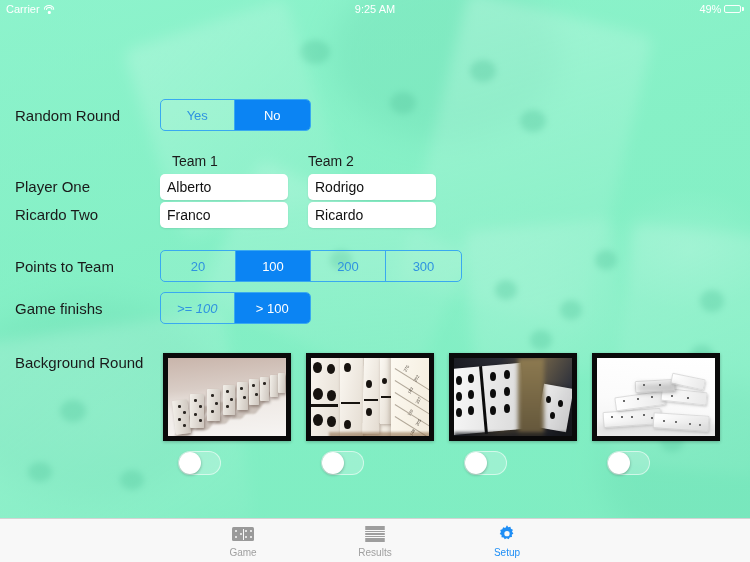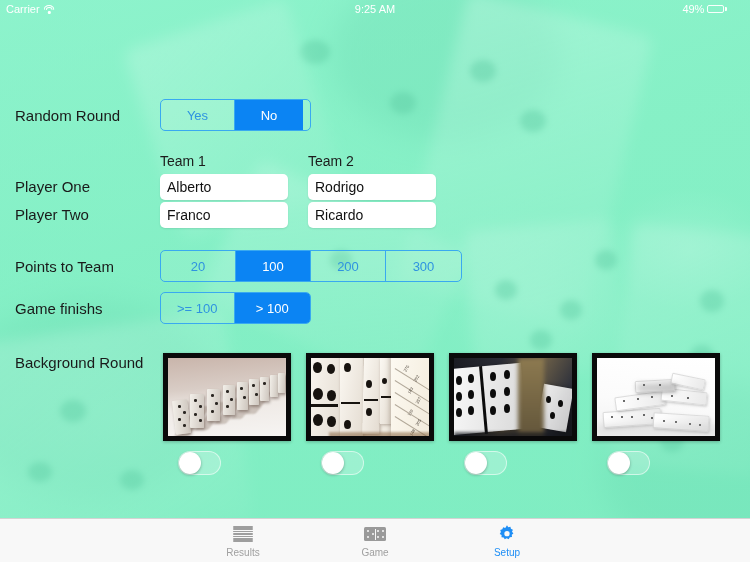--- a/index.html
+++ b/index.html
@@ -44,21 +44,21 @@
 
   
   #statusbar {
     position:absolute; left:0; top:0; width:750px; height:18px;
     display:flex; align-items:center;
     font-size:11px; color:#ffffff;
     z-index:40;
   }
   #statusbar .left { display:flex; align-items:center; gap:4px; padding-left:6px; }
   #statusbar .center { position:absolute; left:0; right:0; text-align:center; }
-  #statusbar .right { margin-left:auto; display:flex; align-items:center; gap:3px; padding-right:23px; }
+  #statusbar .right { margin-left:auto; display:flex; align-items:center; gap:3px; padding-right:6px; }
   .wifi-ico { display:inline-block; width:11px; height:9px; position:relative; }
   .wifi-ico i {
     position:absolute; left:50%; transform:translateX(-50%);
     border:1.2px solid #fff; border-bottom:none; border-radius:50% 50% 0 0 / 100% 100% 0 0;
   }
   .wifi-ico i:nth-child(1){ width:11px; height:5px; top:0; }
   .wifi-ico i:nth-child(2){ width:6.5px; height:3px; top:2.6px; }
   .wifi-ico .dot { position:absolute; left:50%; transform:translateX(-50%); bottom:0; width:2.4px; height:2.4px; border-radius:50%; background:#fff; border:none; }
   .batt { display:inline-flex; align-items:center; }
   .batt .shell { width:17px; height:8.5px; border:1px solid rgba(255,255,255,.95); border-radius:2px; padding:1px; }
@@ -262,45 +262,45 @@
         <span class="cap"></span>
     </span>
   </div>
 </div>
 
 <div id="content">
 
   <div class="row-label" style="left:15px; top:89px;">Random Round</div>
   <div class="seg" style="left:160px; top:81px; width:151px;">
     <div class="sgm" style="width:74px;">Yes</div>
-    <div class="sgm on" style="width:68px;">No</div>
-  </div>
-
-  <div class="col-head" style="left:160px; top:135px;">Team 1</div>
+    <div class="sgm on" style="width:76px;">No</div>
+  </div>
+
+  <div class="col-head" style="left:172px; top:135px;">Team 1</div>
   <div class="col-head" style="left:308px; top:135px;">Team 2</div>
 
   <div class="row-label" style="left:15px; top:160px;">Player One</div>
   <input class="tf" style="left: 160px; top: 156px;" type="text" value="Alberto">
   <input class="tf" style="left: 308px; top: 156px;" type="text" value="Rodrigo">
 
-  <div class="row-label" style="left:15px; top:188px;">Player Two</div>
+  <div class="row-label" style="left:15px; top:188px;">Ricardo Two</div>
   <input class="tf" style="left: 160px; top: 184px;" type="text" value="Franco">
   <input class="tf" style="left: 308px; top: 184px;" type="text" value="Ricardo">
 
   <div class="row-label" style="left:15px; top:240px;">Points to Team</div>
   <div class="seg" style="left:160px; top:232px; width:302px;">
     <div class="sgm" style="width:75px;">20</div>
     <div class="sgm on" style="width:75px;">100</div>
     <div class="sgm" style="width:75px;">200</div>
     <div class="sgm" style="width:75px;">300</div>
   </div>
 
   <div class="row-label" style="left:15px; top:282px;">Game finishs</div>
   <div class="seg" style="left:160px; top:274px; width:151px;">
-    <div class="sgm" style="width:74px;">&gt;= 100</div>
+    <div class="sgm" style="width:74px;font-style:italic;">&gt;= 100</div>
     <div class="sgm on" style="width:76px;">&gt; 100</div>
   </div>
 
   <div class="row-label" style="left:15px; top:336px;">Background Round</div>
 
   <div class="thumb" style="left:163px; top:335px;">
     <div class="inner t1">
       <div class="shd" style="left:18px; top:48px; width:14px; height:30px;"></div>
       <div class="shd" style="left:38px; top:44px; width:13px; height:28px;"></div>
       <div class="shd" style="left:56px; top:40px; width:12px; height:26px;"></div>
@@ -443,49 +443,49 @@
   <div class="tgl" style="left:607px; top:433px;">
     <div class="knob"></div>
   </div>
 
 </div>
 
 <div id="tabbar">
 
   <div class="tab">
     <div class="ic">
-      <div class="lines-ico">
-          <span></span>
-          <span></span>
-          <span></span>
-          <span></span>
-          <span></span>
-          <span></span>
-          <span></span>
-        </div>
-    </div>
-    <div class="lbl">Results</div>
-  </div>
-
-  <div class="tab">
-    <div class="ic">
       <div class="dom-ico">
         <div class="sep"></div>
         <div class="p" style="left:3px;  top:3px;"></div>
         <div class="p" style="left:7.5px;top:6px;"></div>
         <div class="p" style="left:3px;  top:9px;"></div>
         <div class="p" style="left:13px; top:3px;"></div>
         <div class="p" style="left:17.5px;top:3px;"></div>
         <div class="p" style="left:13px; top:9px;"></div>
         <div class="p" style="left:17.5px;top:9px;"></div>
       </div>
     </div>
     <div class="lbl">Game</div>
   </div>
 
+  <div class="tab">
+    <div class="ic">
+      <div class="lines-ico">
+          <span></span>
+          <span></span>
+          <span></span>
+          <span></span>
+          <span></span>
+          <span></span>
+          <span></span>
+        </div>
+    </div>
+    <div class="lbl">Results</div>
+  </div>
+
   <div class="tab active">
     <div class="ic">
       <svg class="gear-ico" viewBox="0 0 24 24" fill="#1e8ef5">
         <path d="M12 1.6l1.5 2.2 2.6-.6.6 2.6 2.4 1.1-1.1 2.4 1.7 2-2 1.7.3 2.6-2.6.3-1.4 2.3-2.4-1.1-2.3 1.3-1.3-2.3-2.6-.2.1-2.6-2.2-1.4 1.4-2.2-.8-2.5 2.5-.8 1-2.4 2.5.9z"></path>
         <circle cx="12" cy="11.6" r="3.2" fill="#f8f8f8"></circle>
       </svg>
     </div>
     <div class="lbl">Setup</div>
   </div>
 

